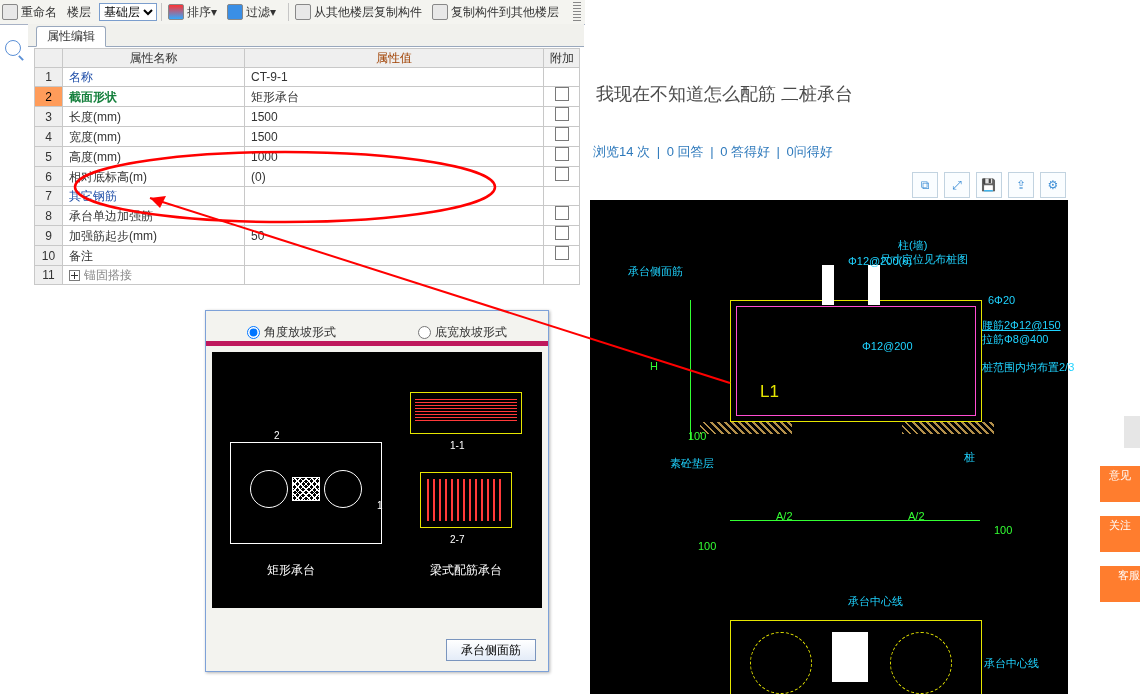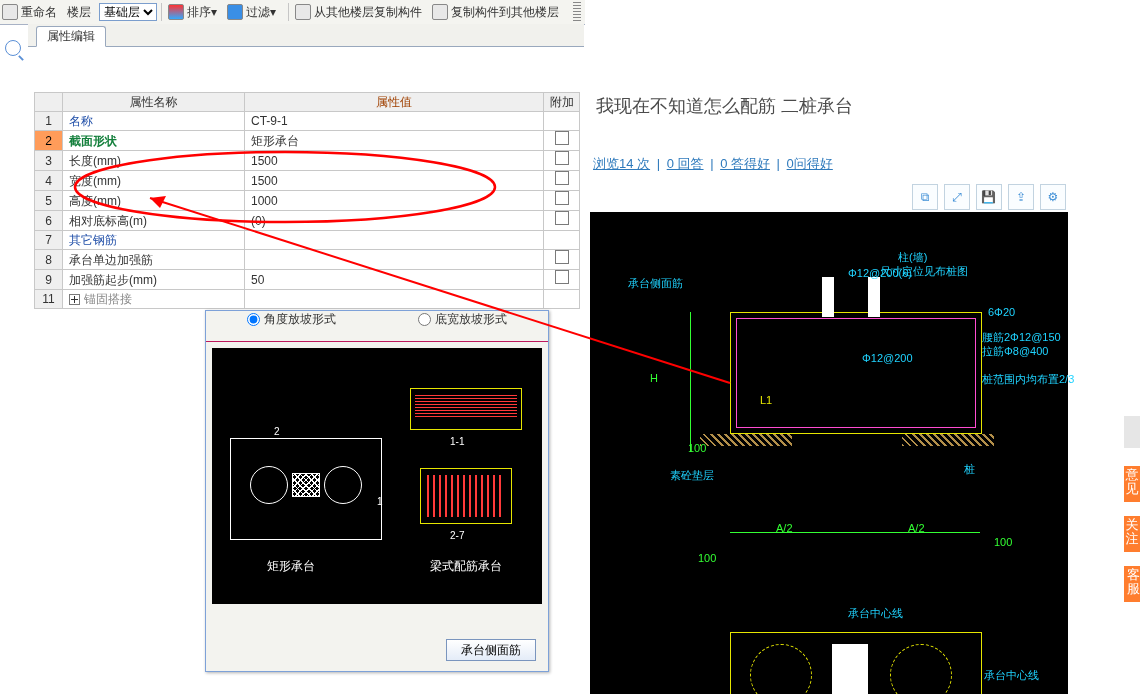--- a/index.html
+++ b/index.html
@@ -12,67 +12,67 @@
   .tb-sep{width:1px;height:18px;background:#c6c6c6;margin:0 4px;}
   .tb-end{width:8px;height:20px;margin-left:auto;background:repeating-linear-gradient(180deg,#888 0 1px,transparent 1px 3px);margin-right:4px;}
   
   .side-search{position:absolute;left:5px;top:40px;width:14px;height:14px;border:1px solid #5a8fd6;border-radius:50%;}
   .side-search::after{content:"";position:absolute;right:-4px;bottom:-4px;width:6px;height:2px;background:#5a8fd6;transform:rotate(45deg);}
   
   .tab-strip{position:absolute;left:28px;top:24px;height:22px;width:556px;border-bottom:1px solid #99a8bd;background:#f1f1ed;}
   .tab{position:absolute;left:8px;top:2px;height:19px;border:1px solid #99a8bd;border-bottom:1px solid #fff;background:#fff;padding:0 10px;line-height:19px;border-radius:3px 3px 0 0;}
   
   .prop-wrap{position:absolute;left:34px;top:48px;width:546px;}
-  table.props{border-collapse:collapse;width:100%;table-layout:fixed;margin-top:44px;}
+  table.props{border-collapse:collapse;width:100%;table-layout:fixed;}
   table.props th,table.props td{border:1px solid #c8c8c8;height:18px;padding:0 6px;line-height:18px;white-space:nowrap;overflow:hidden;}
   table.props th{background:#efefef;text-align:center;font-weight:normal;}
   col.c-num{width:28px;}
   col.c-name{width:182px;}
   col.c-add{width:36px;}
   td.num{background:#efefef;text-align:center;}
   td.num.sel{background:#ff9c5a;color:#000;}
   td.name{background:#fff;}
   td.name.blue{color:#1f4ea8;}
   td.name.bold{color:#15803d;font-weight:bold;}
   td.val{background:#fff;}
   td.add{background:#fff;text-align:center;}
   td.add .cb{display:inline-block;width:12px;height:12px;border:1px solid #7a7a7a;background:#fff;}
   th.hval{background:#ffd8b0;color:#a04000;}
   
   .param-panel{position:absolute;left:205px;top:310px;width:342px;height:360px;border:1px solid #7da1d8;background:#f3f3ef;box-shadow:1px 1px 3px rgba(0,0,0,.3);}
   .param-title{background:linear-gradient(#6b95d8,#4a73b5);color:#fff;height:20px;line-height:20px;padding-left:8px;font-size:12px;}
-  .param-radio{height:30px;display:flex;align-items:flex-start;justify-content:space-around;border-bottom:1px solid #be185d;}
+  .param-radio{height:30px;display:flex;align-items:flex-end;justify-content:space-around;border-bottom:5px solid #be185d;}
   .param-radio label{display:flex;align-items:center;gap:4px;}
   .param-radio input{margin:0;}
   .param-canvas{margin:6px;height:256px;background:#000;position:relative;color:#fff;font-size:10px;}
   .param-btnrow{position:absolute;right:12px;bottom:10px;}
   .param-btn{border:1px solid #7a95be;background:linear-gradient(#fff,#e4ecf8);height:22px;padding:0 14px;cursor:pointer;font-size:12px;}
   
-  .right-area{position:absolute;left:590px;top:12px;width:550px;height:605px;background:#fff;}
+  .right-area{position:absolute;left:590px;top:0;width:550px;height:605px;background:#fff;}
   .q-title{position:absolute;left:6px;top:82px;font-size:18px;color:#4b4b4b;}
   .q-stats{position:absolute;left:0px;top:143px;font-size:13px;color:#2f7abc;}
-  .q-stats span{margin:0 3px;text-decoration:underline;}
+  .q-stats span{margin:0 3px;}
   .cad-toolbar{position:absolute;right:74px;top:172px;display:flex;gap:6px;}
   .cad-tb-btn{width:24px;height:24px;border:1px solid #c2d3e0;display:flex;align-items:center;justify-content:center;color:#3f8fd6;background:#fafdff;cursor:pointer;}
   .cad-view{position:absolute;left:0;top:200px;width:478px;height:494px;background:#000;}
   
   .cad-view .frame{position:absolute;border:1px solid #e6e600;}
   .cad-view .inner{position:absolute;border:1px solid #ff4dd2;}
   .cad-view .txt{position:absolute;color:#1fd3ff;font-size:11px;white-space:nowrap;}
-  .cad-view .txtY{position:absolute;color:#e6e600;font-size:11px;white-space:nowrap;}
+  .cad-view .txtY{position:absolute;color:#e6e600;font-size:17px;white-space:nowrap;}
   .cad-view .txtG{position:absolute;color:#33ff33;font-size:11px;white-space:nowrap;}
   .cad-view .col{position:absolute;background:#fff;}
   .cad-view .dim{position:absolute;border-top:1px solid #33ff33;}
   .cad-view .dimV{position:absolute;border-left:1px solid #33ff33;}
   .cad-view .hatch{position:absolute;background:repeating-linear-gradient(45deg,#b38f4a 0 2px,#000 2px 5px);}
   .cad-view .circle{position:absolute;border:1px dashed #e6e600;border-radius:50%;}
   
   .anno{position:absolute;left:0;top:0;width:1140px;height:694px;pointer-events:none;}
   
-  .float-btn{position:absolute;right:0;width:16px;height:32px;background:#ff7d2e;color:#fff;font-size:13px;line-height:14px;padding:2px 0;text-align:center;}
+  .float-btn{position:absolute;right:0;width:40px;height:32px;background:#ff7d2e;color:#fff;font-size:11px;line-height:14px;padding:2px 0;text-align:center;}
 </style>
 </head>
 <body>
 
 <div class="toolbar">
   <div class="tb-btn">
       <span class="ico"></span>
       <span>重命名</span>
     </div>
   <div class="tb-btn">
@@ -170,20 +170,26 @@
         <tr>
           <td class="num">8</td>
           <td class="name">承台单边加强筋</td>
           <td class="val"></td>
           <td class="add"><span class="cb"></span></td>
         </tr>
         <tr>
           <td class="num">9</td>
           <td class="name">加强筋起步(mm)</td>
           <td class="val">50</td>
+          <td class="add"><span class="cb"></span></td>
+        </tr>
+        <tr>
+          <td class="num">10</td>
+          <td class="name">备注</td>
+          <td class="val"></td>
           <td class="add"><span class="cb"></span></td>
         </tr>
         <tr>
           <td class="num">11</td>
           <td class="name" colspan="1" style="color: rgb(136, 136, 136);"><span class="plus" style="display:inline-block;width:9px;height:9px;border:1px solid #7a7a7a;position:relative;background:#fff;vertical-align:middle;margin-right:4px;"><span style="position:absolute;left:1px;right:1px;top:4px;height:1px;background:#333;"></span><span style="position:absolute;top:1px;bottom:1px;left:4px;width:1px;background:#333;"></span></span>锚固搭接</td>
           <td class="val"></td>
           <td class="add"></td>
         </tr>
       </tbody>
 </table>
@@ -247,21 +253,21 @@
     <div class="col" style="left:232px;top:65px;width:12px;height:40px;"></div>
     <div class="col" style="left:278px;top:65px;width:12px;height:40px;"></div>
     <div class="hatch" style="left:110px;top:222px;width:92px;height:12px;"></div>
     <div class="hatch" style="left:312px;top:222px;width:92px;height:12px;"></div>
 
     <div class="txt" style="left:258px;top:55px;">Φ12@200(6)</div>
     <div class="txt" style="left:272px;top:140px;">Φ12@200</div>
     <div class="txt" style="left:308px;top:38px;">柱(墙)</div>
     <div class="txt" style="left:290px;top:52px;">尺寸定位见布桩图</div>
     <div class="txt" style="left:398px;top:94px;">6Φ20</div>
-    <div class="txt" style="left:392px;top:118px;">腰筋2Φ12@150</div>
+    <div class="txt" style="left:392px;top:118px;text-decoration:underline;">腰筋2Φ12@150</div>
     <div class="txt" style="left:392px;top:132px;">拉筋Φ8@400</div>
     <div class="txt" style="left:392px;top:160px;">桩范围内均布置2/3</div>
     <div class="txt" style="left:38px;top:64px;">承台侧面筋</div>
     <div class="txt" style="left:80px;top:256px;">素砼垫层</div>
     <div class="txt" style="left:374px;top:250px;">桩</div>
     <div class="txtG" style="left:60px;top:160px;">H</div>
     <div class="txtY" style="left:170px;top:182px;">L1</div>
     <div class="txtG" style="left:186px;top:310px;">A/2</div>
     <div class="txtG" style="left:318px;top:310px;">A/2</div>
     <div class="txtG" style="left:108px;top:340px;">100</div>

